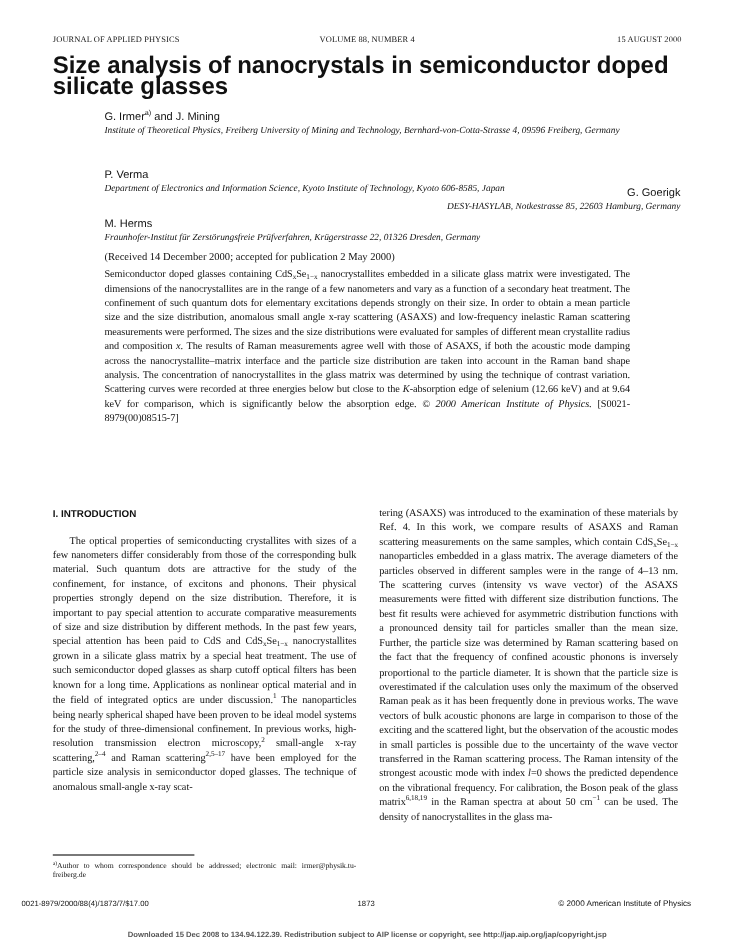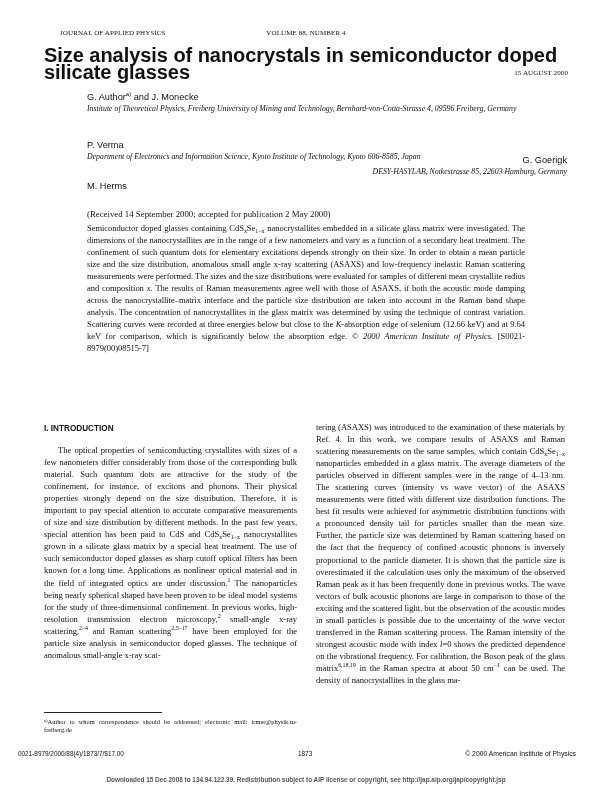--- a/index.html
+++ b/index.html
@@ -7,23 +7,23 @@
     width: 612px; height: 792px; position: relative; overflow: hidden;
     color: #111111;
     font-family: "Liberation Serif", "DejaVu Serif", serif;
   }
   .abs { position: absolute; }
   .running-head {
     top: 29px; left: 44px; width: 524px; height: 10px;
     font-family: "Liberation Serif", serif; font-size: 7px; letter-spacing: 0.1px;
   }
   .running-head span { position: absolute; top: 0; white-space: nowrap; }
-  .rh-left { left: 16px; }
+  .rh-left { left: 0; }
   .rh-center { left: 50%; transform: translateX(-50%); text-align: right; }
-  .rh-right { right: 0; margin-top: 40px; }
+  .rh-right { right: 0; }
 
   .title {
     top: 47px; left: 44px; width: 530px;
     font-family: "Liberation Sans", "DejaVu Sans", sans-serif;
     font-weight: bold; font-size: 20px; line-height: 17px; letter-spacing: -0.05px;
   }
   .authors { left: 87px; width: 480px; }
   .author-name {
     font-family: "Liberation Sans", sans-serif; font-size: 9.2px; line-height: 11px;
   }
@@ -80,36 +80,37 @@
   <span class="rh-left">JOURNAL OF APPLIED PHYSICS</span>
   <span class="rh-center">VOLUME 88, NUMBER 4</span>
   <span class="rh-right">15 AUGUST 2000</span>
 </div>
 
 <div class="abs title">
   <div>Size analysis of nanocrystals in semiconductor doped silicate glasses</div>
 </div>
 
 <div class="abs authors" style="top:92px;">
-  <div class="author-name"><span>G. Author</span><sup>a)</sup><span> and J. Monecke</span></div>
+  <div class="author-name"><span>G. Irmer</span><sup>a)</sup><span> and J. Mining</span></div>
   <div class="affil">Institute of Theoretical Physics, Freiberg University of Mining and Technology, Bernhard-von-Cotta-Strasse 4, 09596 Freiberg, Germany</div>
 </div>
 <div class="abs authors" style="top:140px;">
   <div class="author-name">P. Verma</div>
   <div class="affil">Department of Electronics and Information Science, Kyoto Institute of Technology, Kyoto 606-8585, Japan</div>
 </div>
 <div class="abs authors" style="top:155px;text-align:right;">
   <div class="author-name">G. Goerigk</div>
   <div class="affil">DESY-HASYLAB, Notkestrasse 85, 22603 Hamburg, Germany</div>
 </div>
 <div class="abs authors" style="top:181px;">
   <div class="author-name">M. Herms</div>
+  <div class="affil">Fraunhofer-Institut für Zerstörungsfreie Prüfverfahren, Krügerstrasse 22, 01326 Dresden, Germany</div>
 </div>
 
-<div class="abs received">(Received 14 September 2000; accepted for publication 2 May 2000)</div>
+<div class="abs received">(Received 14 December 2000; accepted for publication 2 May 2000)</div>
 
 <div class="abs abstract"><span>Semiconductor doped glasses containing CdS</span><span class="sub">x</span><span>Se</span><span class="sub">1−x</span><span> nanocrystallites embedded in a silicate glass matrix were investigated. The dimensions of the nanocrystallites are in the range of a few nanometers and vary as a function of a secondary heat treatment. The confinement of such quantum dots for elementary excitations depends strongly on their size. In order to obtain a mean particle size and the size distribution, anomalous small angle x-ray scattering (ASAXS) and low-frequency inelastic Raman scattering measurements were performed. The sizes and the size distributions were evaluated for samples of different mean crystallite radius and composition </span><i>x</i><span>. The results of Raman measurements agree well with those of ASAXS, if both the acoustic mode damping across the nanocrystallite–matrix interface and the particle size distribution are taken into account in the Raman band shape analysis. The concentration of nanocrystallites in the glass matrix was determined by using the technique of contrast variation. Scattering curves were recorded at three energies below but close to the </span><i>K</i><span>-absorption edge of selenium (12.66 keV) and at 9.64 keV for comparison, which is significantly below the absorption edge.  </span><i>© 2000 American Institute of Physics.</i><span> [S0021-8979(00)08515-7]</span></div>
 
 <div class="abs section-head">I. INTRODUCTION</div>
 
 <div class="abs col col-left"><span>The optical properties of semiconducting crystallites with sizes of a few nanometers differ considerably from those of the corresponding bulk material. Such quantum dots are attractive for the study of the confinement, for instance, of excitons and phonons. Their physical properties strongly depend on the size distribution. Therefore, it is important to pay special attention to accurate comparative measurements of size and size distribution by different methods. In the past few years, special attention has been paid to CdS and CdS</span><span class="sub">x</span><span>Se</span><span class="sub">1−x</span><span> nanocrystallites grown in a silicate glass matrix by a special heat treatment. The use of such semiconductor doped glasses as sharp cutoff optical filters has been known for a long time. Applications as nonlinear optical material and in the field of integrated optics are under discussion.</span><span class="sup">1</span><span> The nanoparticles being nearly spherical shaped have been proven to be ideal model systems for the study of three-dimensional confinement. In previous works, high-resolution transmission electron microscopy,</span><span class="sup">2</span><span> small-angle x-ray scattering,</span><span class="sup">2–4</span><span> and Raman scattering</span><span class="sup">2,5–17</span><span> have been employed for the particle size analysis in semiconductor doped glasses. The technique of anomalous small-angle x-ray scat-</span></div>
 
 <div class="abs col col-right"><span>tering (ASAXS) was introduced to the examination of these materials by Ref. 4. In this work, we compare results of ASAXS and Raman scattering measurements on the same samples, which contain CdS</span><span class="sub">x</span><span>Se</span><span class="sub">1−x</span><span> nanoparticles embedded in a glass matrix. The average diameters of the particles observed in different samples were in the range of 4–13 nm. The scattering curves (intensity vs wave vector) of the ASAXS measurements were fitted with different size distribution functions. The best fit results were achieved for asymmetric distribution functions with a pronounced density tail for particles smaller than the mean size. Further, the particle size was determined by Raman scattering based on the fact that the frequency of confined acoustic phonons is inversely proportional to the particle diameter. It is shown that the particle size is overestimated if the calculation uses only the maximum of the observed Raman peak as it has been frequently done in previous works. The wave vectors of bulk acoustic phonons are large in comparison to those of the exciting and the scattered light, but the observation of the acoustic modes in small particles is possible due to the uncertainty of the wave vector transferred in the Raman scattering process. The Raman intensity of the strongest acoustic mode with index </span><i>l</i><span>=0 shows the predicted dependence on the vibrational frequency. For calibration, the Boson peak of the glass matrix</span><span class="sup">6,18,19</span><span> in the Raman spectra at about 50 cm</span><span class="sup">−1</span><span> can be used. The density of nanocrystallites in the glass ma-</span></div>
 
 <div class="abs footnote-rule"></div>

